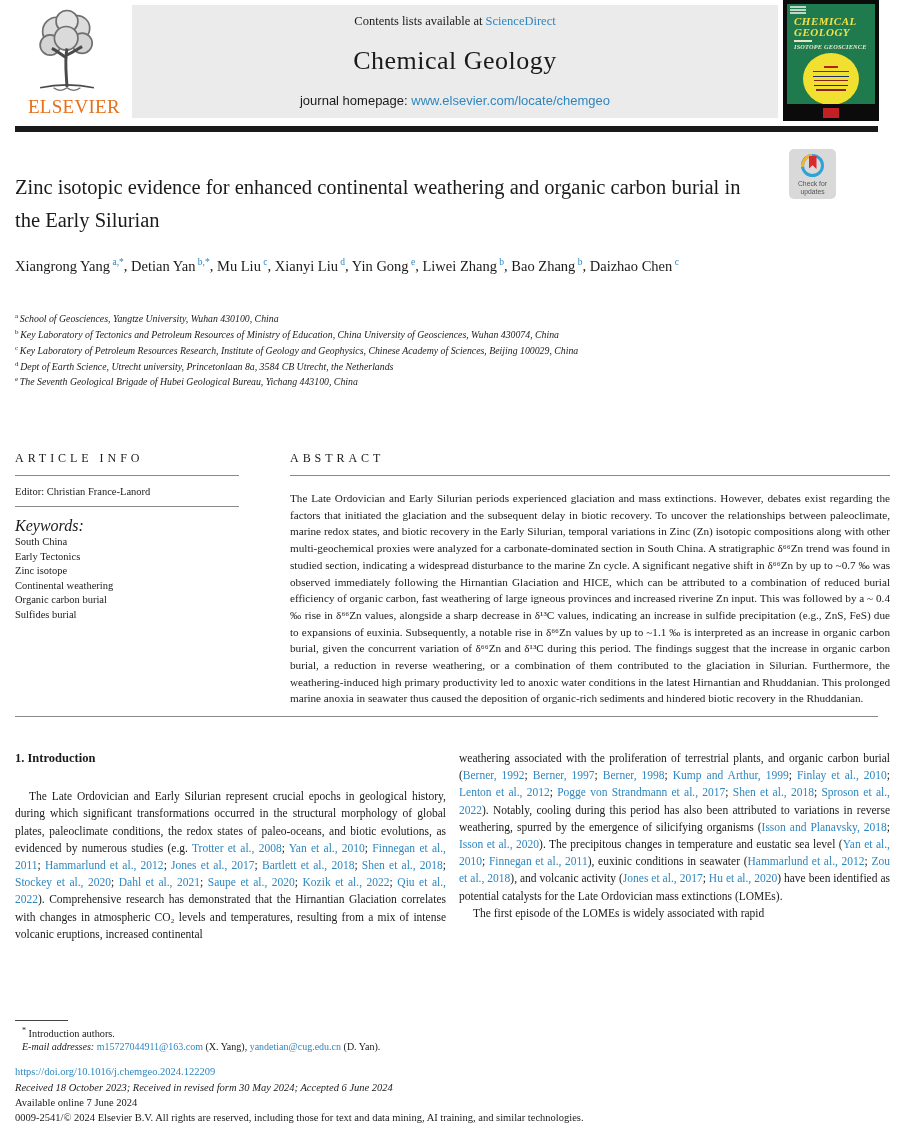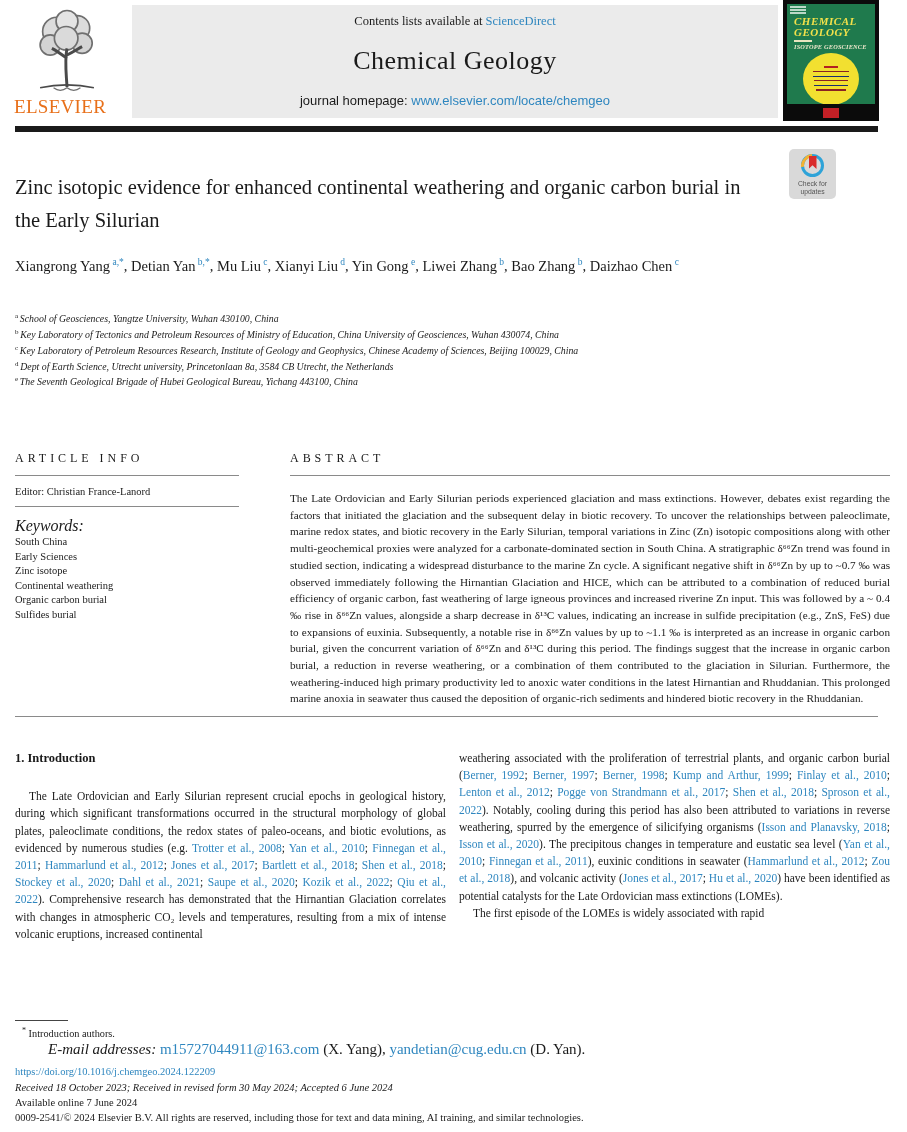--- a/index.html
+++ b/index.html
@@ -6,21 +6,21 @@
   .page{position:relative;width:907px;height:1132px;background:#fff;overflow:hidden;
         font-family:"Liberation Serif",serif;color:#1a1a1a;}
   
   .banner{position:absolute;left:132px;top:5px;width:646px;height:113px;background:#ebebeb;
           display:flex;flex-direction:column;justify-content:space-between;align-items:center;
           padding:9px 0 10px 0;box-sizing:border-box;}
   .contents-line{font-size:12.5px;}
   .journal-title{font-size:26px;letter-spacing:0.5px;}
   .homepage-line{font-family:"Liberation Sans",sans-serif;font-size:13px;}
   .link{color:#2e86bf;text-decoration:none;cursor:pointer;}
-  .elsevier{position:absolute;left:14px;top:6px;width:106px;height:112px;text-align:left;}
+  .elsevier{position:absolute;left:14px;top:6px;width:106px;height:112px;text-align:right;}
   .elsevier-word{color:#e8701a;font-size:19px;letter-spacing:0.3px;margin-top:2px;}
   .black-bar{position:absolute;left:15px;top:126px;width:863px;height:6px;background:#1a1a1a;}
   
   .cover{position:absolute;left:783px;top:0;width:96px;height:121px;background:#0b0b0b;}
   .cover-green{position:absolute;left:4px;top:4px;width:88px;height:100px;background:#1f7a4d;overflow:hidden;}
   .cover-volmarks{position:absolute;left:3px;top:2px;width:16px;}
   .cover-volmarks div{height:1.5px;background:#bcd8c8;margin-bottom:1.5px;}
   .cover-title{color:#f2e14a;font-style:italic;font-weight:bold;font-size:11px;line-height:11px;
                margin:12px 0 0 7px;letter-spacing:0.5px;}
   .cover-including{width:18px;height:1.5px;background:#e9e4c0;margin:2px 0 1px 7px;}
@@ -65,21 +65,21 @@
   .intro-head{font-family:"Liberation Serif",serif;font-weight:bold;font-size:12.5px;text-align:left;}
   .para{margin:0;}
   .para.indent{text-indent:14px;}
   .col-left .para{margin-top:21px;}
   .col-right .para + .para{margin-top:0;}
   .seg-link{color:#2e86bf;cursor:pointer;}
   
   .foot-rule{position:absolute;left:15px;top:1020px;width:53px;height:1px;background:#444;}
   .corr{position:absolute;left:22px;top:1026px;font-size:10.3px;}
   .corr-star{font-size:8px;vertical-align:super;}
-  .emails{position:absolute;left:48px;top:1041px;font-size:15px;}
+  .emails{position:absolute;left:22px;top:1041px;font-size:10px;}
   .em-label{font-style:italic;}
   .doi{position:absolute;left:15px;top:1066px;font-size:10.5px;}
   .f-line{position:absolute;left:15px;font-size:10.5px;width:880px;}
   .tree-svg{display:block;margin:0 auto;}
 </style>
 </head>
 <body>
 
 <div class="page">
 
@@ -159,21 +159,21 @@
     </div>
 
   <div class="info-col">
     <div class="sec-head">ARTICLE INFO</div>
     <div class="rule info-rule1"></div>
     <div class="editor-line">Editor: Christian France-Lanord</div>
     <div class="rule info-rule2"></div>
     <div class="kw-label">Keywords:</div>
     <div>
         <div class="kw-item">South China</div>
-        <div class="kw-item">Early Sciences</div>
+        <div class="kw-item">Early Tectonics</div>
         <div class="kw-item">Zinc isotope</div>
         <div class="kw-item">Continental weathering</div>
         <div class="kw-item">Organic carbon burial</div>
         <div class="kw-item">Sulfides burial</div>
       </div>
   </div>
 
   <div class="abs-col">
     <div class="sec-head">ABSTRACT</div>
     <div class="rule info-rule1"></div>

